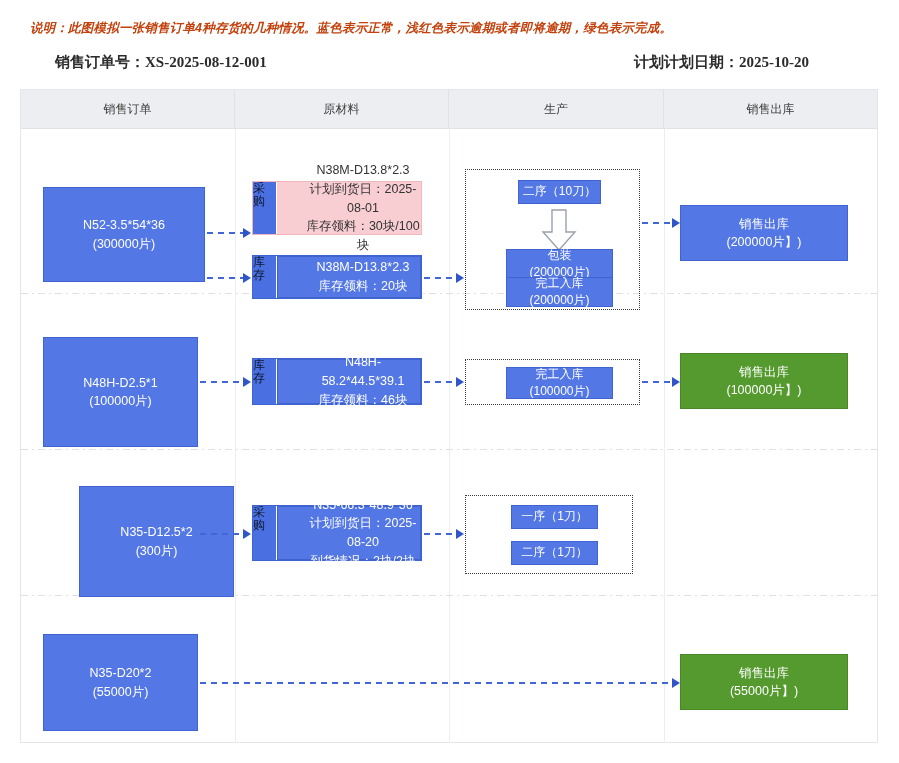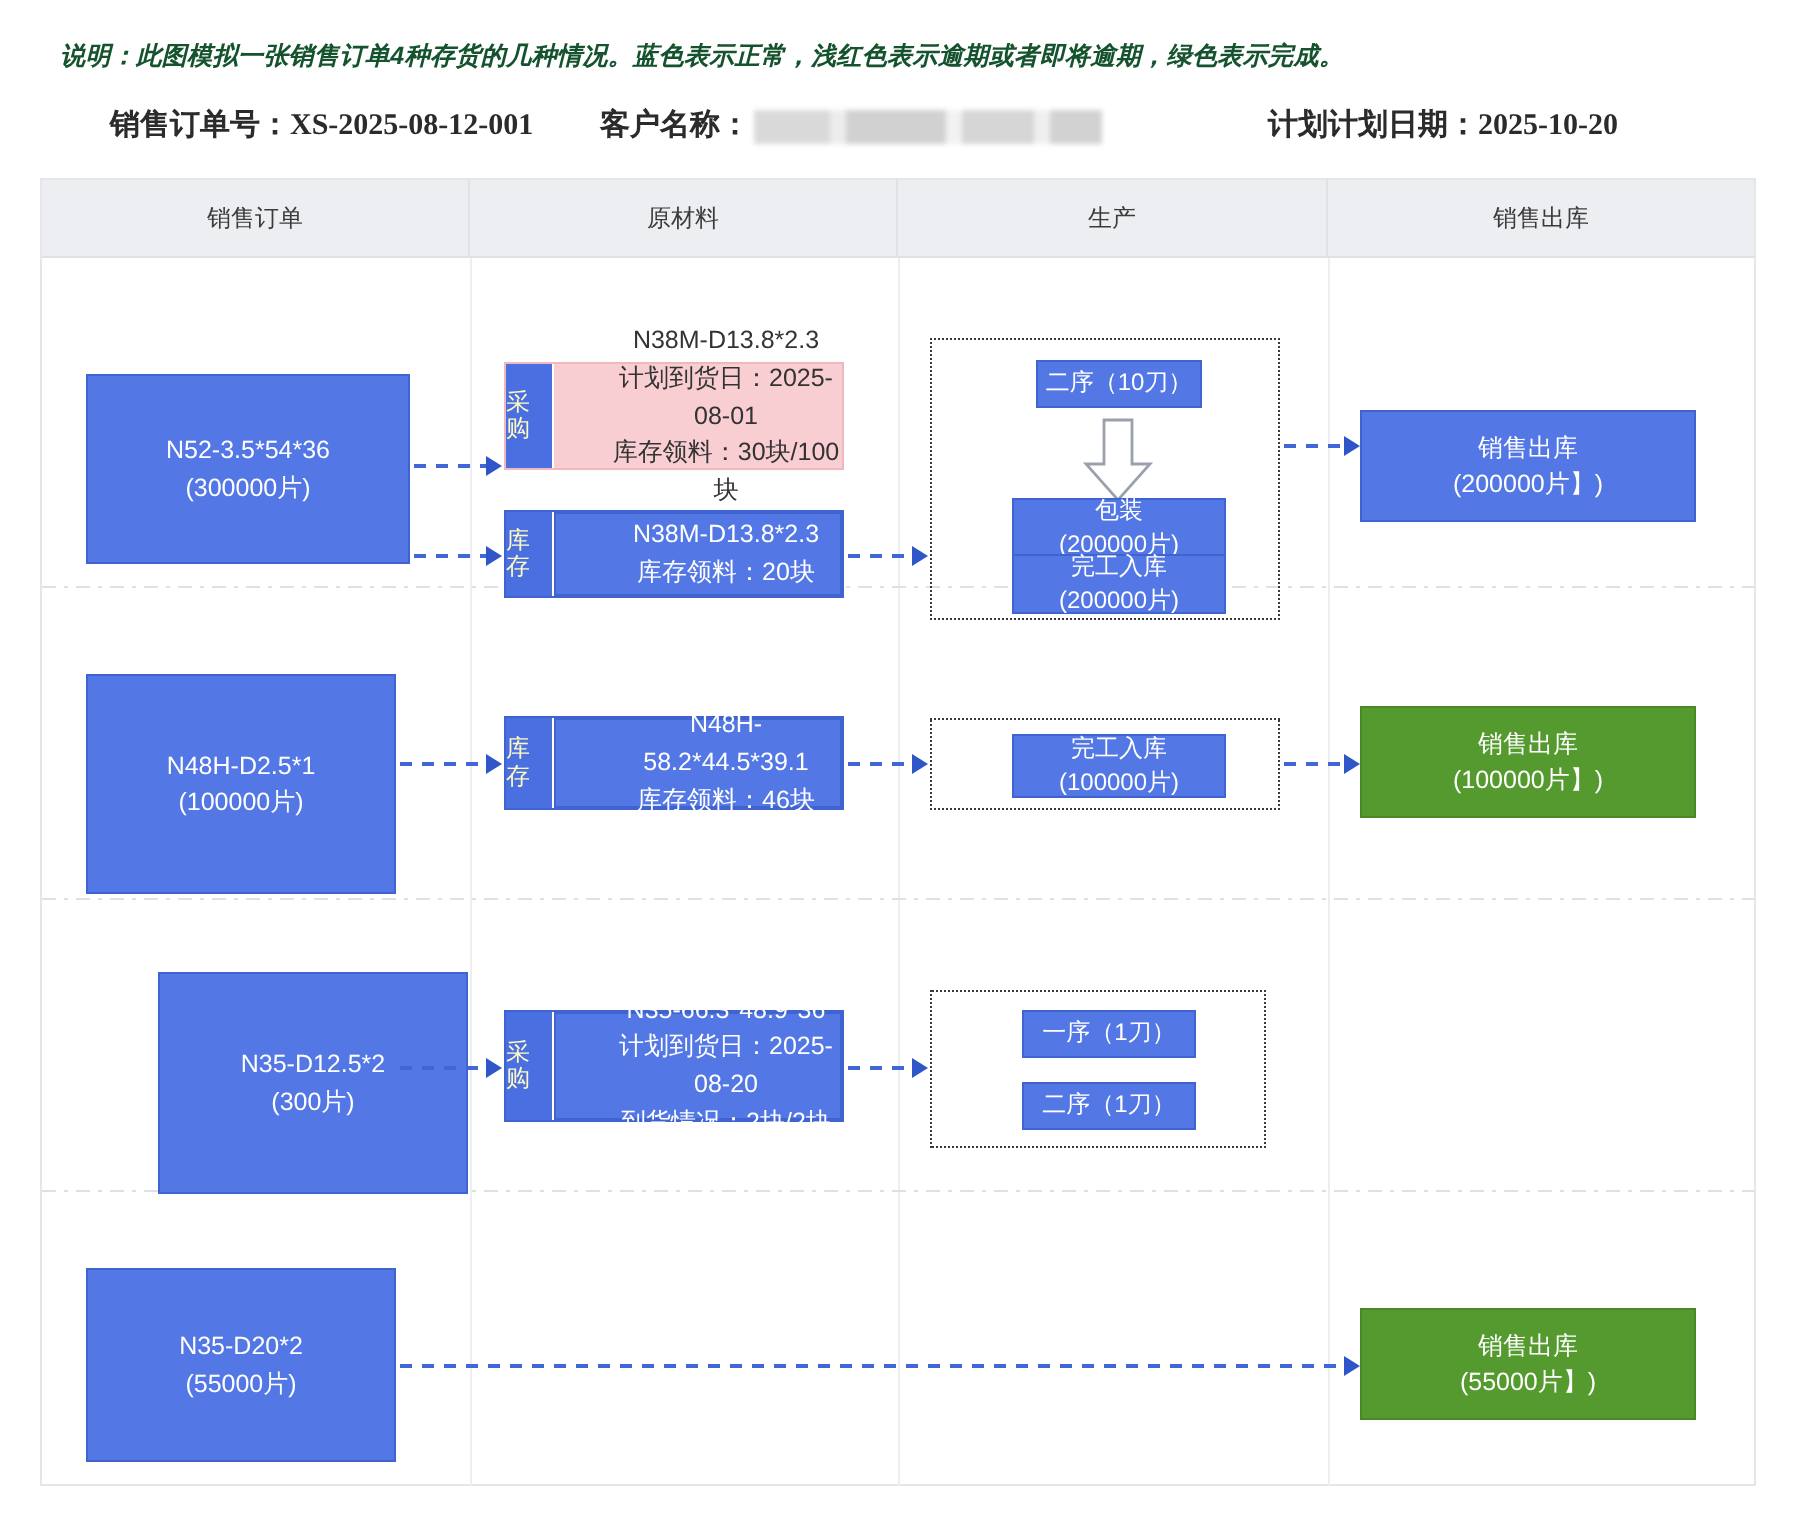--- a/index.html
+++ b/index.html
@@ -8,21 +8,21 @@
     background:#ffffff;
     font-family:"Liberation Sans","DejaVu Sans",sans-serif;
     overflow:hidden;
   }
   .page{position:relative;width:899px;height:763px;}
 
   
   .note{
     position:absolute;left:30px;top:20px;
     font-size:12.5px;font-style:italic;font-weight:bold;
-    color:#14532d;letter-spacing:.2px;white-space:nowrap;
+    color:#c2410c;letter-spacing:.2px;white-space:nowrap;
   }
 
   
   .meta{
     position:absolute;left:0;top:48px;width:748px;height:34px;padding-left:20px;
   }
   .meta-item{position:absolute;font-size:15px;color:#2b2b2b;white-space:nowrap;
     font-family:"Liberation Serif","DejaVu Serif",serif;font-weight:bold;}
   .meta-so{left:55px;top:5px;}
   .meta-cust{left:300px;top:5px;}
@@ -77,22 +77,22 @@
     text-align:center;line-height:1.45;color:#fff;font-size:12.5px;
     font-family:"Liberation Sans","DejaVu Sans",sans-serif;
   }
   .node .ln{display:block;white-space:nowrap;}
   .blue{background:#5377e4;border:1px solid #4064cf;}
   .green{background:#559a2e;border:1px solid #4a8827;}
 
   
   .matbox{position:absolute;display:flex;box-sizing:border-box;}
   .tag{
-    width:24px;display:flex;align-items:center;justify-content:center;
-    background:#4a6fe0;color:#fef9c3;font-size:12px;line-height:1.12;
+    width:24px;display:flex;align-items:flex-start;justify-content:center;
+    background:#4a6fe0;color:#0f172a;font-size:12px;line-height:1.12;
     writing-mode:horizontal-tb;box-sizing:border-box;
     border-right:1px solid #ffffff;
   }
   .tag span{display:block;}
   .matbody{
     flex:1;display:flex;flex-direction:column;align-items:center;justify-content:center;
     text-align:center;font-size:12.5px;line-height:1.5;box-sizing:border-box;padding-left:28px;
   }
   .matbody.pink{background:#f8ced2;color:#333;}
   .matbody.blue{background:#5377e4;color:#fff;}
@@ -124,23 +124,20 @@
 </head>
 <body>
 
 <div class="page">
 
   <div class="note">说明：此图模拟一张销售订单4种存货的几种情况。蓝色表示正常，浅红色表示逾期或者即将逾期，绿色表示完成。</div>
 
   <div class="meta">
     <div class="meta-item meta-so">
       <span>销售订单号：</span><span>XS-2025-08-12-001</span>
-    </div>
-    <div class="meta-item meta-cust">
-      <span>客户名称：</span><span class="redact"></span>
     </div>
     <div class="meta-item meta-plan">
       <span>计划计划日期：</span><span>2025-10-20</span>
     </div>
   </div>
 
   <div class="board">
     <div class="thead">
       <div class="th c1">销售订单</div>
       <div class="th c2">原材料</div>

